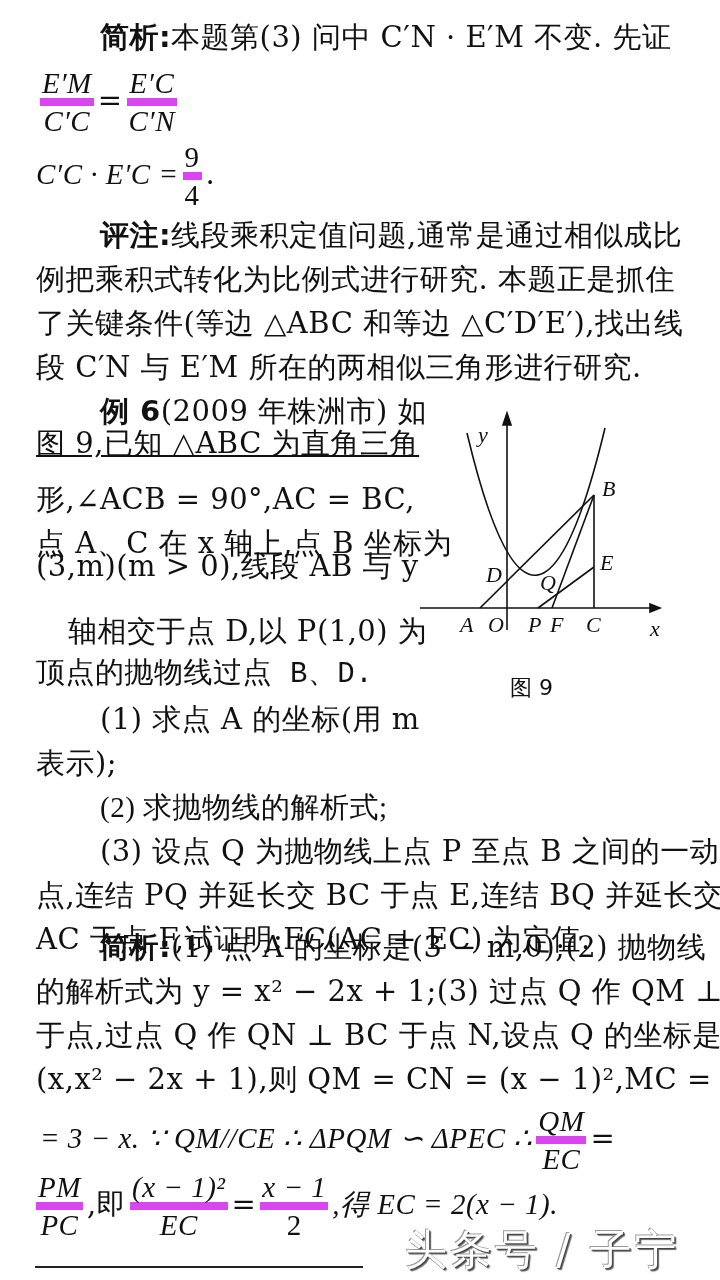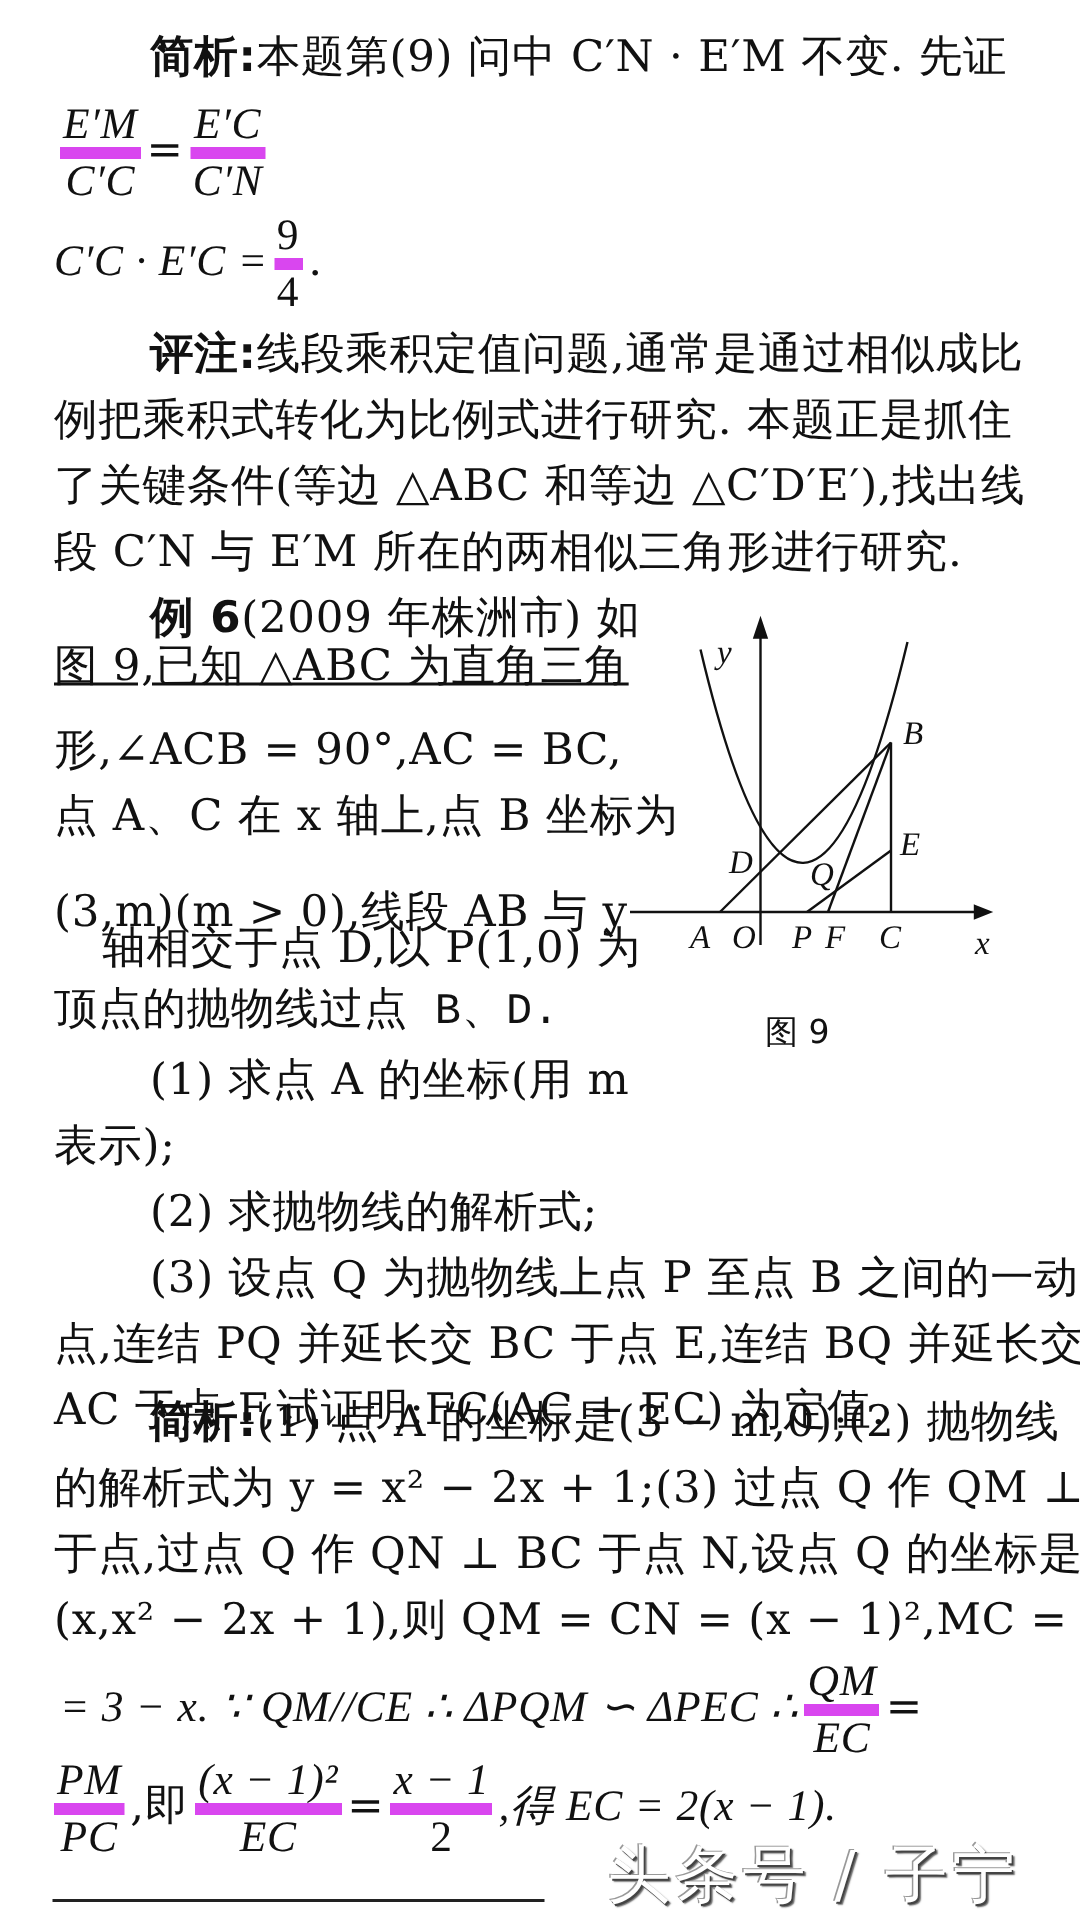--- a/index.html
+++ b/index.html
@@ -16,21 +16,21 @@
   .frac .num { border-bottom:8px solid #d946ef; }
   .fig { position:absolute; left:410px; top:400px; width:300px; height:310px; }
   .watermark { position:absolute; left:405px; top:1222px; font-family:"DejaVu Sans", sans-serif; font-size:42px; color:#fff;
     text-shadow: 1px 1px 0 #444, -1px -1px 0 #999, 2px 2px 1px #666; letter-spacing:3px; }
   .footrule { position:absolute; left:35px; top:1266px; width:328px; height:2px; background:#222; }
 </style>
 </head>
 <body>
 
 <div class="line indent" style="top:20px;">
-  <span class="bold">简析:</span><span>本题第(9) 问中 C′N · E′M 不变. 先证</span>
+  <span class="bold">简析:</span><span>本题第(3) 问中 C′N · E′M 不变. 先证</span>
 </div>
 <div class="line" style="top:68px;">
   <span class="frac"><span class="num">E′M</span><span class="den">C′C</span></span><span>=</span><span class="frac"><span class="num">E′C</span><span class="den">C′N</span></span>
 </div>
 <div class="line" style="top:142px;">
   <span class="m">C′C · E′C =</span><span class="frac"><span class="num" style="font-style:normal">9</span><span class="den" style="font-style:normal">4</span></span><span>.</span>
 </div>
 
 <div class="line indent" style="top:218px;">
   <span class="bold">评注:</span><span>线段乘积定值问题,通常是通过相似成比</span>
@@ -38,26 +38,26 @@
 <div class="line" style="top:262px;">例把乘积式转化为比例式进行研究. 本题正是抓住</div>
 <div class="line" style="top:306px;text-align:center;">了关键条件(等边 △ABC 和等边 △C′D′E′),找出线</div>
 <div class="line" style="top:350px;">段 C′N 与 E′M 所在的两相似三角形进行研究.</div>
 
 <div class="line indent" style="top:394px;">
   <span class="bold">例 6</span><span>(2009 年株洲市) 如</span>
 </div>
 <div class="line" style="top:426px;text-decoration:underline;">图 9,已知 △ABC 为直角三角</div>
 <div class="line" style="top:482px;">形,∠ACB = 90°,AC = BC,</div>
 <div class="line" style="top:526px;">点 A、C 在 x 轴上,点 B 坐标为</div>
-<div class="line" style="top:590px;">(3,m)(m &gt; 0),线段 AB 与 y</div>
+<div class="line" style="top:549px;">(3,m)(m &gt; 0),线段 AB 与 y</div>
 <div class="line" style="top:614px;margin-left:32px;">轴相交于点 D,以 P(1,0) 为</div>
 <div class="line" style="top:658px;font-family:Liberation Mono, monospace;">顶点的抛物线过点 B、D.</div>
 <div class="line indent" style="top:702px;text-align:right;">(1) 求点 A 的坐标(用 m</div>
 <div class="line" style="top:746px;">表示);</div>
-<div class="line indent" style="top:790px;">(2) 求抛物线的解析式;</div>
+<div class="line indent" style="top:790px;font-family:Liberation Serif, serif;">(2) 求抛物线的解析式;</div>
 <div class="line indent" style="top:834px;">(3) 设点 Q 为抛物线上点 P 至点 B 之间的一动</div>
 <div class="line" style="top:878px;">点,连结 PQ 并延长交 BC 于点 E,连结 BQ 并延长交</div>
 <div class="line" style="top:922px;">AC 于点 F,试证明:FC(AC + EC) 为定值.</div>
 
 <div class="fig">
   <svg width="300" height="310" viewBox="0 0 300 310">
     <g stroke="#111" stroke-width="1.6" fill="none">
 
       <line x1="10" y1="208" x2="240" y2="208"></line>
       <polygon points="240,204 250,208 240,212" fill="#111"></polygon>

